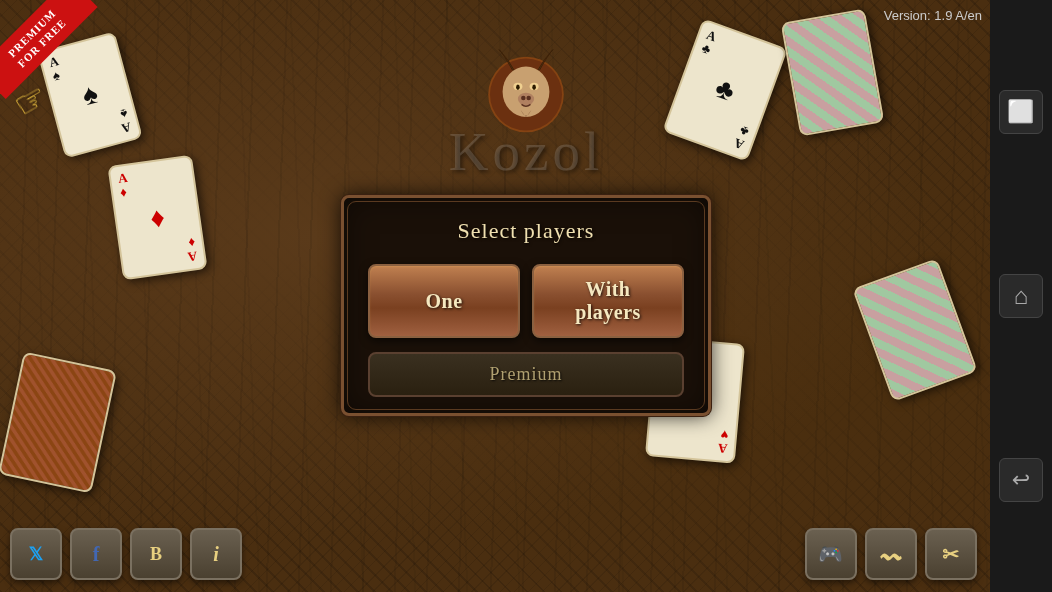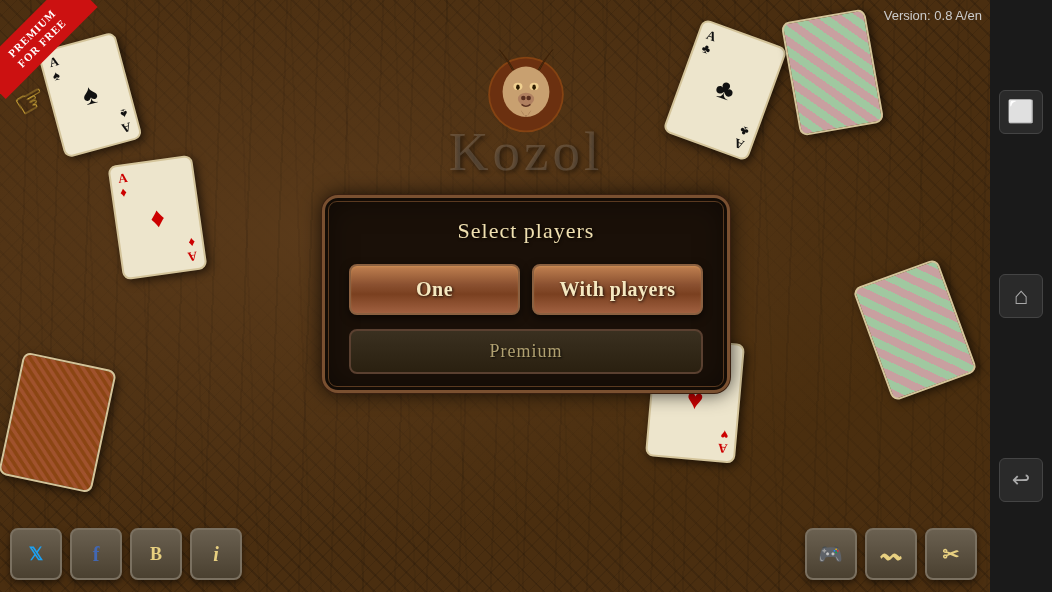--- a/index.html
+++ b/index.html
@@ -278,24 +278,24 @@
       white-space: nowrap;
       text-shadow: 2px 2px 4px rgba(0,0,0,0.5);
     }
 
     
     #modal {
       position: absolute;
       top: 195px;
       left: 50%;
       transform: translateX(-50%);
-      width: 408px;
+      width: 370px;
       background: #1a1008;
       border: 3px solid #7a5030;
-      border-radius: 16px;
+      border-radius: 8px;
       padding: 20px 24px 16px;
       z-index: 30;
       box-shadow:
         0 0 0 1px #3a2010,
         0 0 20px rgba(0,0,0,0.8),
         inset 0 0 30px rgba(0,0,0,0.5);
     }
 
     #modal::before {
       content: '';
@@ -394,21 +394,21 @@
     .goat-svg {
       width: 90px;
       height: 90px;
     }
   </style>
 </head>
 <body>
 
 <div id="bg"></div>
 
-<div id="version">Version: 0.8 A/en</div>
+<div id="version">Version: 1.9 A/en</div>
 
 <div id="premium-banner">
   <div id="premium-banner-inner">
     PREMIUM<br>FOR FREE
   </div>
 </div>
 
 <div id="cursor-icon">☞</div>
 
 <div id="card1" class="card">

